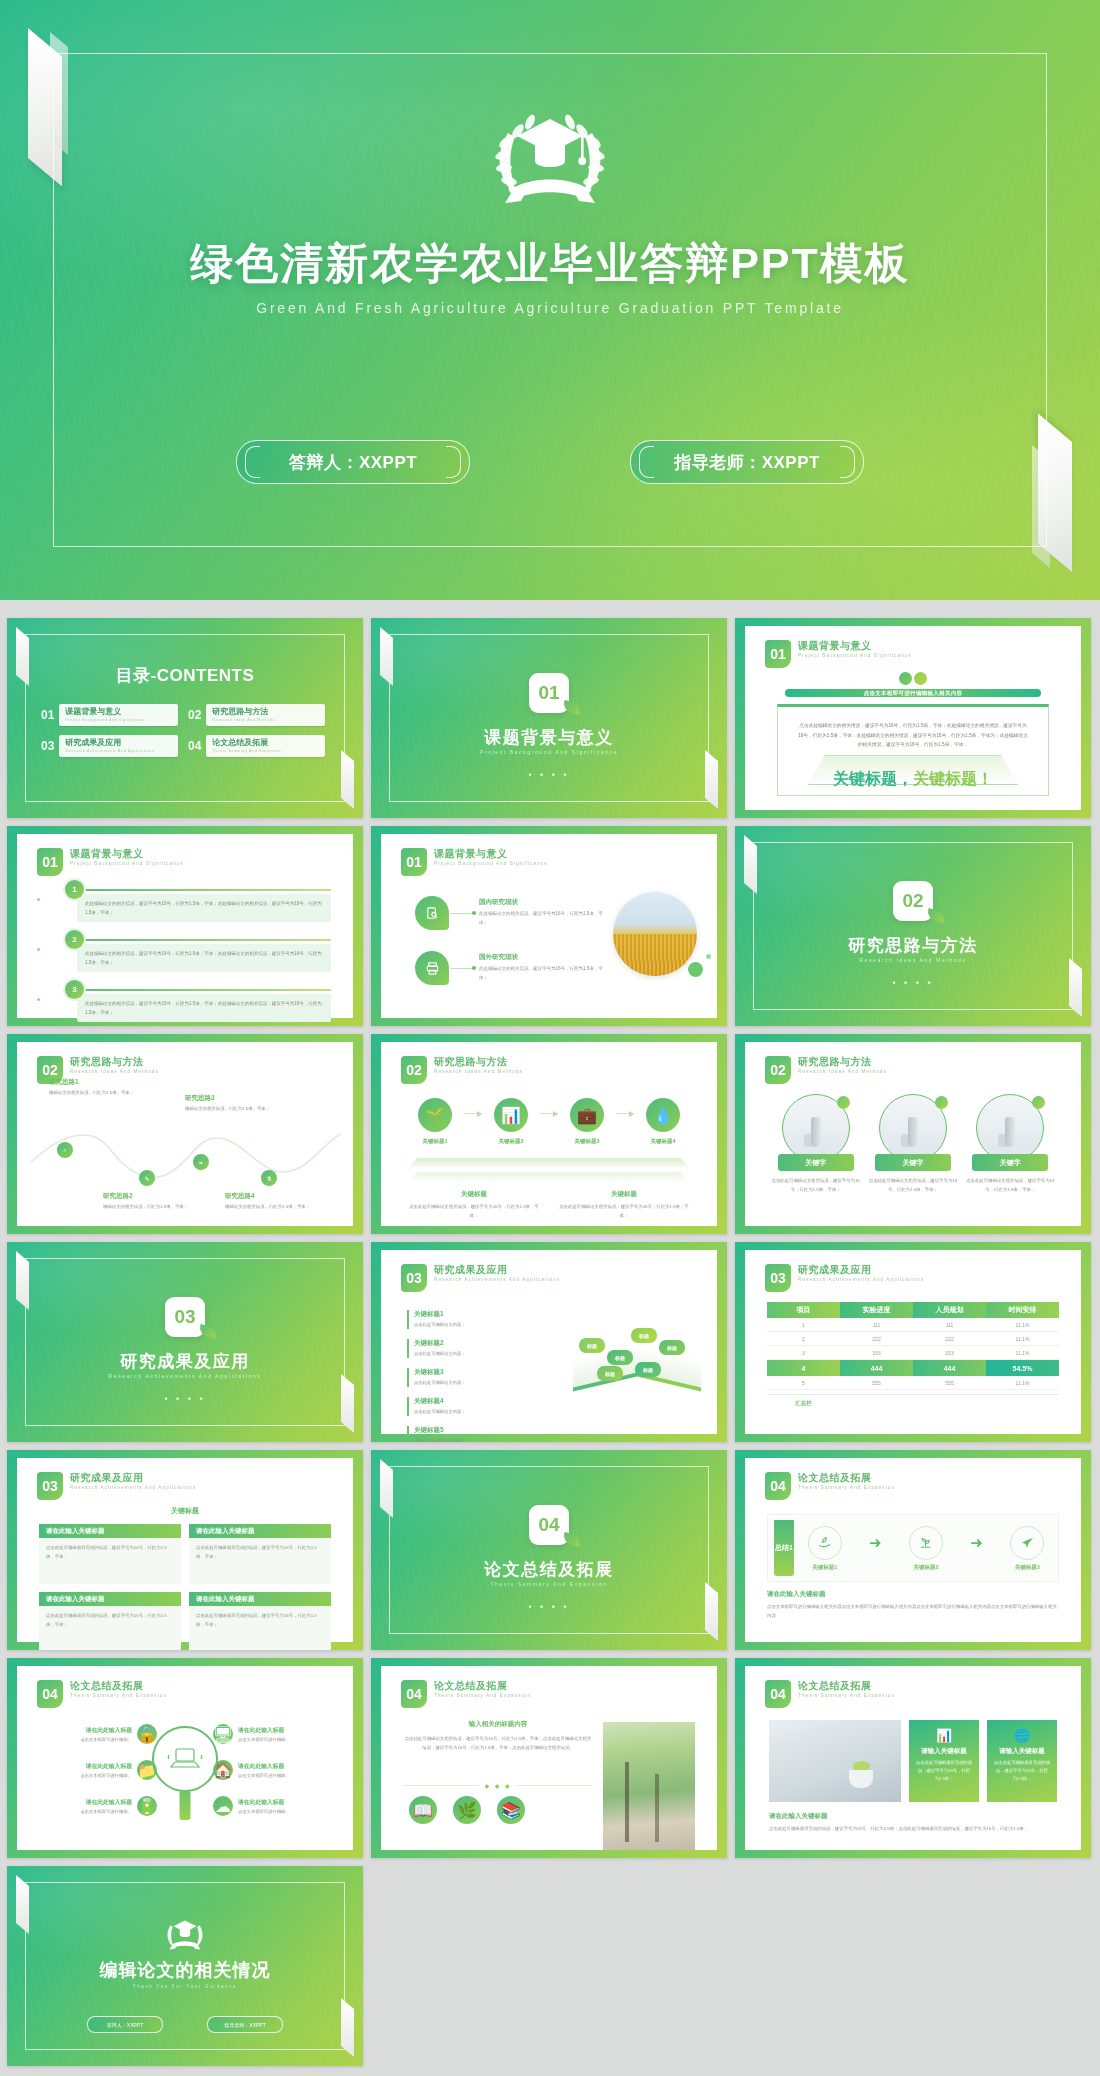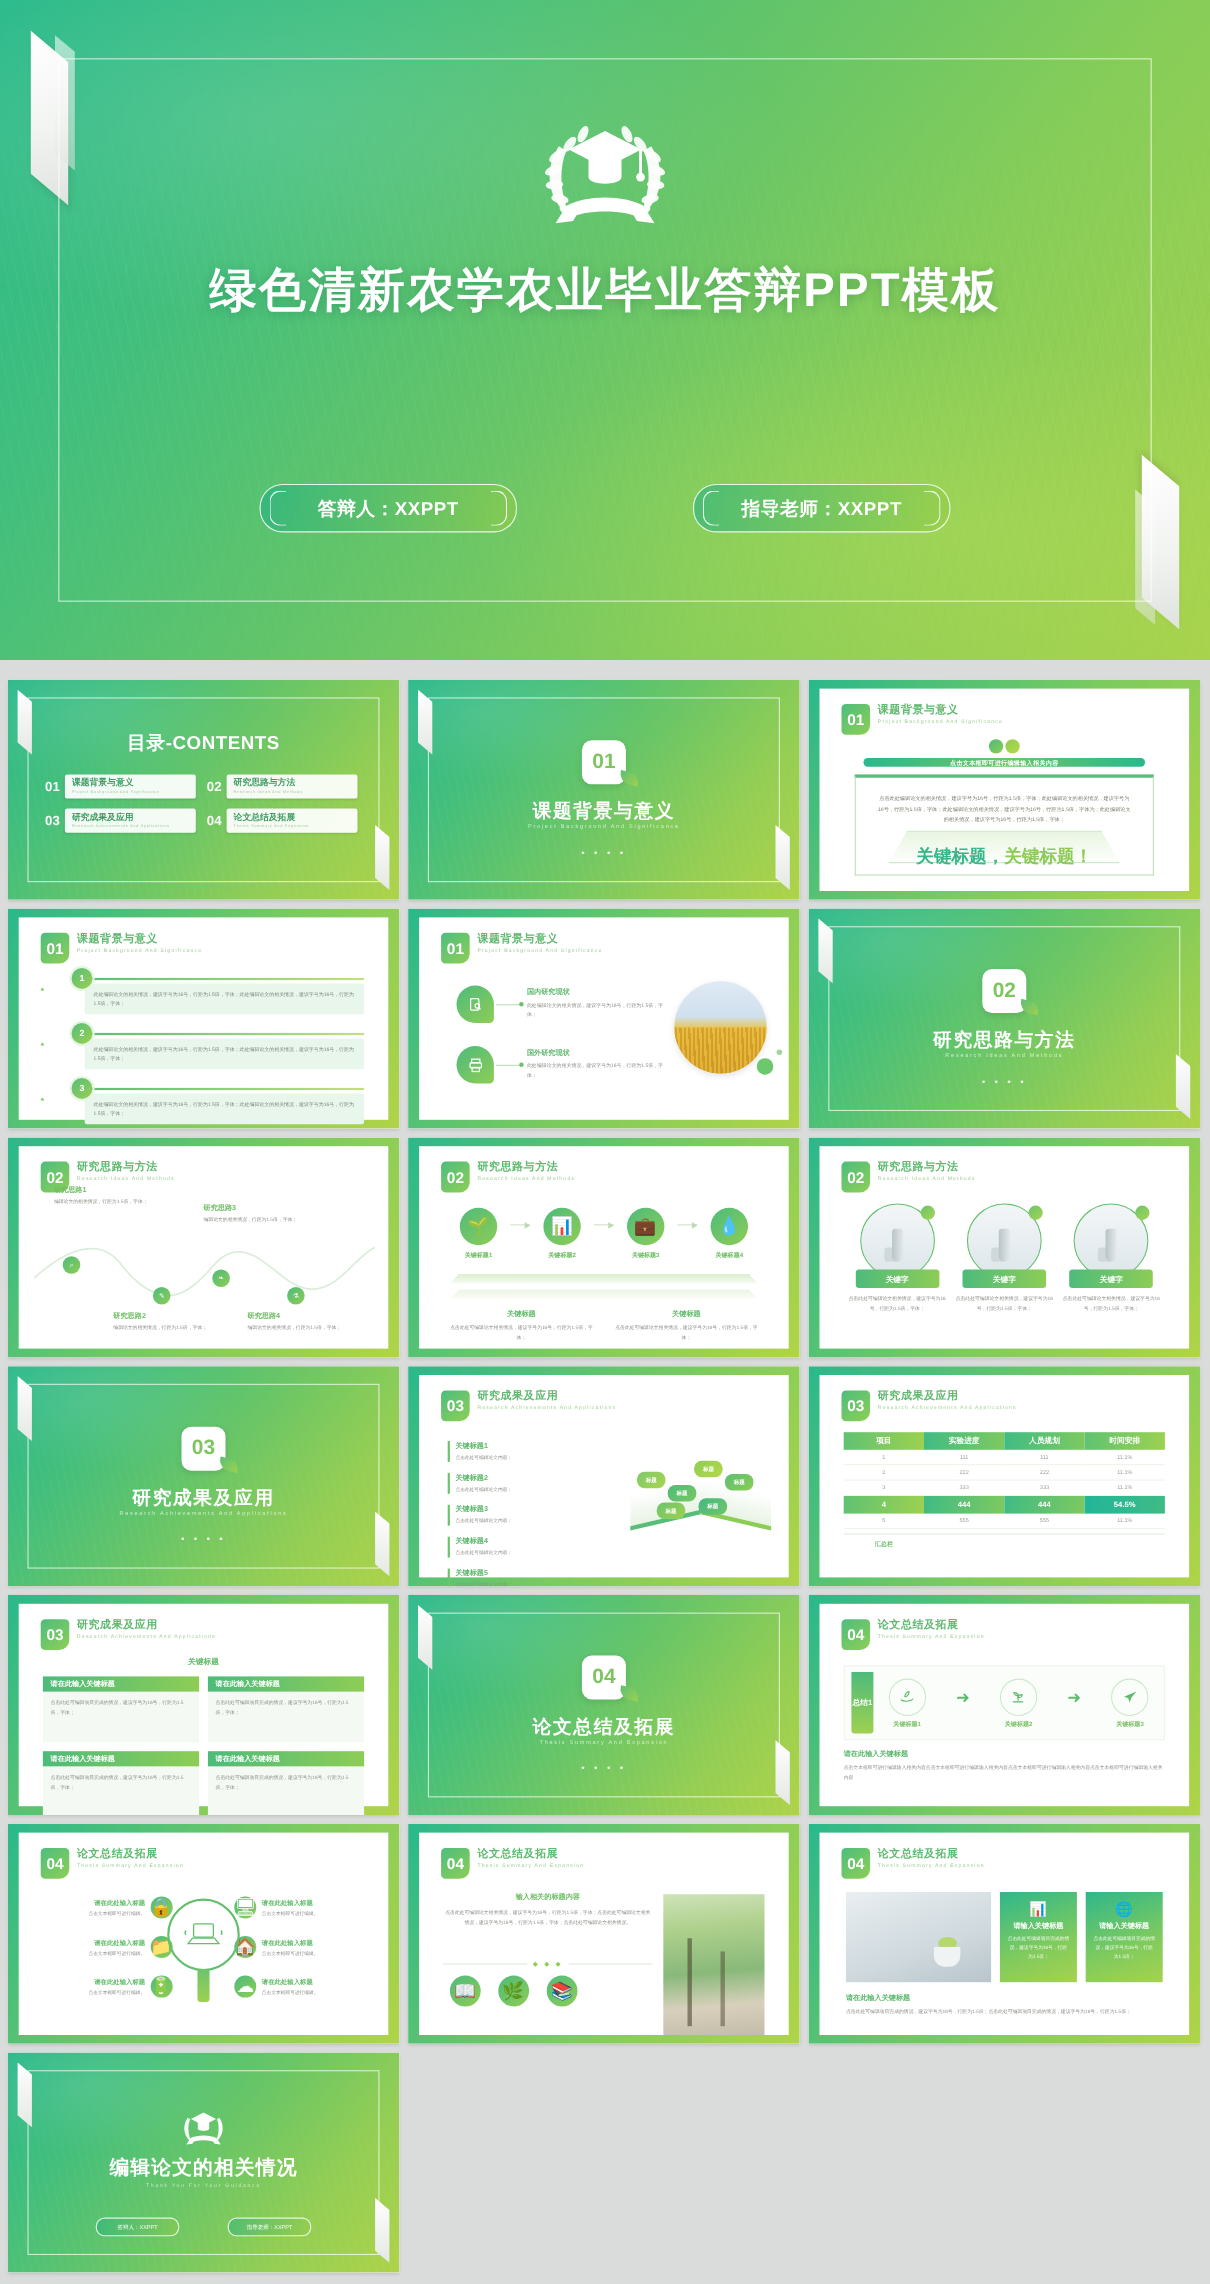--- a/index.html
+++ b/index.html
@@ -307,20 +307,21 @@
           <rect x="106" y="41" width="2.6" height="22" rx="1.3"></rect>
           <circle cx="107.3" cy="66" r="4"></circle>
           <path d="M40 92 C58 82 92 82 110 92 L110 104 C92 95 58 95 40 104 Z"></path>
           <path d="M40 92 L30 108 L46 106 L50 99 Z"></path>
           <path d="M110 92 L120 108 L104 106 L100 99 Z"></path>
         </g>
       </svg>
     </div>
 
     <h1>绿色清新农学农业毕业答辩PPT模板</h1>
+    <div class="sub">Green And Fresh Agriculture Agriculture Graduation PPT Template</div>
     <div class="pills">
       <div class="pill">答辩人：XXPPT</div>
       <div class="pill">指导老师：XXPPT</div>
     </div>
   </div>
 
   <div class="grid">
 
     <div class="thumb">
       <div class="grad">

